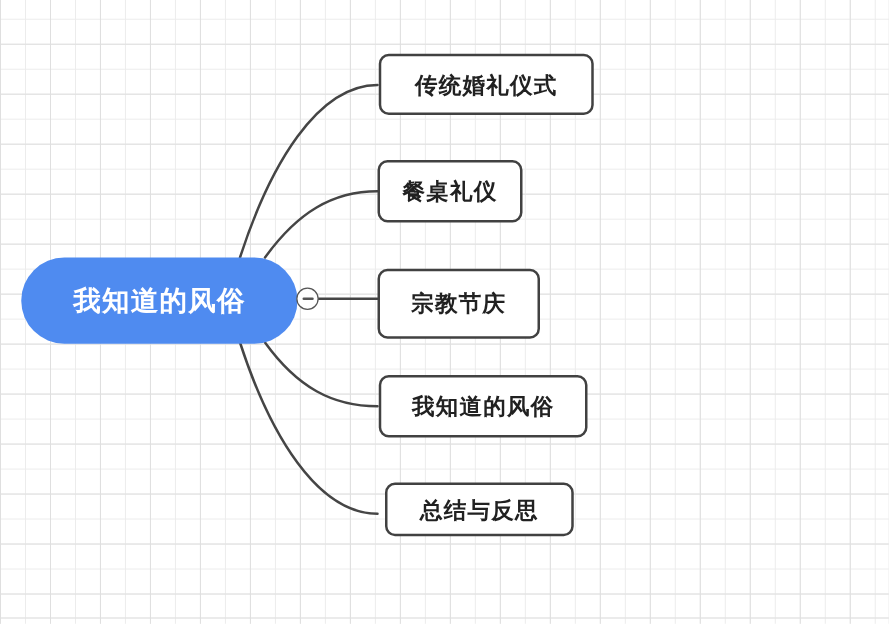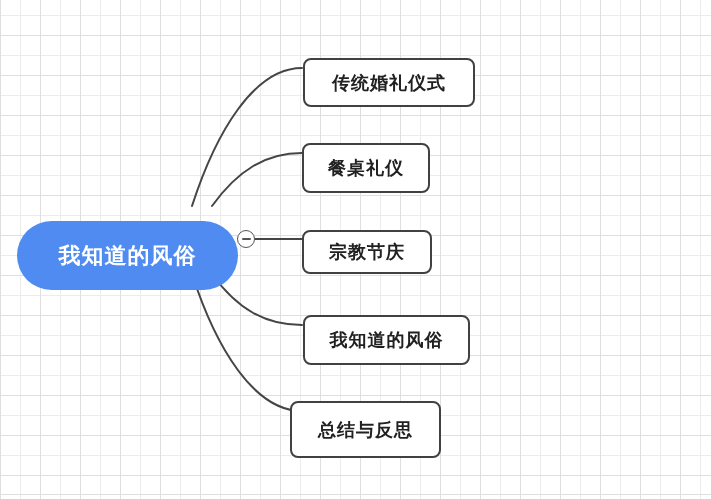--- a/index.html
+++ b/index.html
@@ -42,21 +42,20 @@
     stroke: var(--branch-line);
     stroke-width: 2;
     stroke-linecap: round;
   }
   .node {
     position: absolute;
     display: flex;
     align-items: center;
     justify-content: center;
     cursor: pointer;
-    margin-top: 15px;
   }
   .root-node {
     left: 17px; top: 206px;
     width: 221px; height: 69px;
     background: var(--root-fill);
     border-radius: 35px;
     color: var(--root-text);
     font-size: 22px;
     font-weight: bold;
     letter-spacing: 1px;
@@ -64,24 +63,24 @@
   .child-node {
     background: #ffffff;
     border: 2px solid var(--node-border);
     border-radius: 8px;
     color: var(--node-text);
     font-size: 18px;
     font-weight: bold;
     letter-spacing: 1px;
   }
   .c0 { left: 303px; top: 43px;  width: 172px; height: 49px; }
-  .c1 { left: 302px; top: 128px; width: 128px; height: 50px; }
-  .c2 { left: 302px; top: 215px; width: 130px; height: 44px; }
+  .c1 { left: 302px; top: 128px; width: 116px; height: 50px; }
+  .c2 { left: 302px; top: 215px; width: 130px; height: 56px; }
   .c3 { left: 303px; top: 300px; width: 167px; height: 50px; }
-  .c4 { left: 290px; top: 386px; width: 151px; height: 57px; }
+  .c4 { left: 308px; top: 386px; width: 151px; height: 43px; }
   .collapse-btn {
     position: absolute;
     left: 237px; top: 230px;
     width: 18px; height: 18px;
     background: #ffffff;
     border: 1.5px solid #555555;
     border-radius: 50%;
     display: flex;
     align-items: center;
     justify-content: center;

